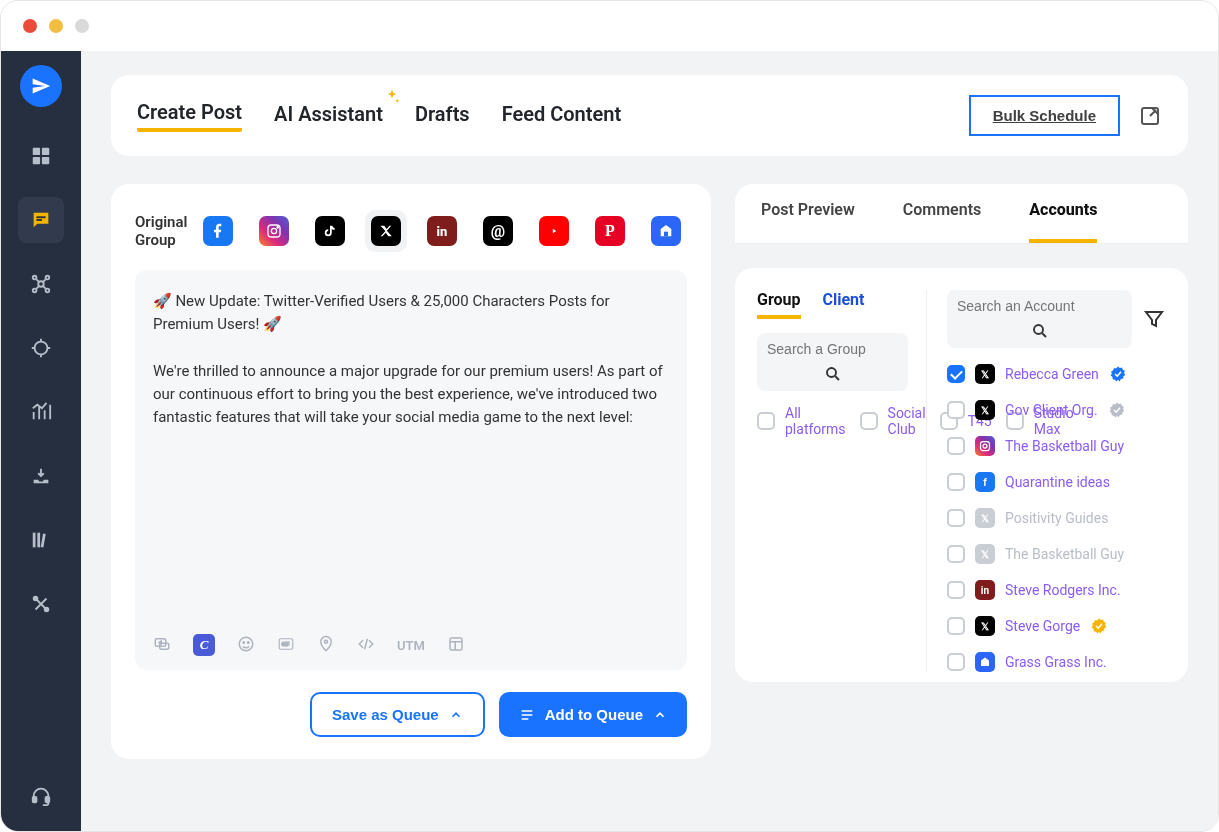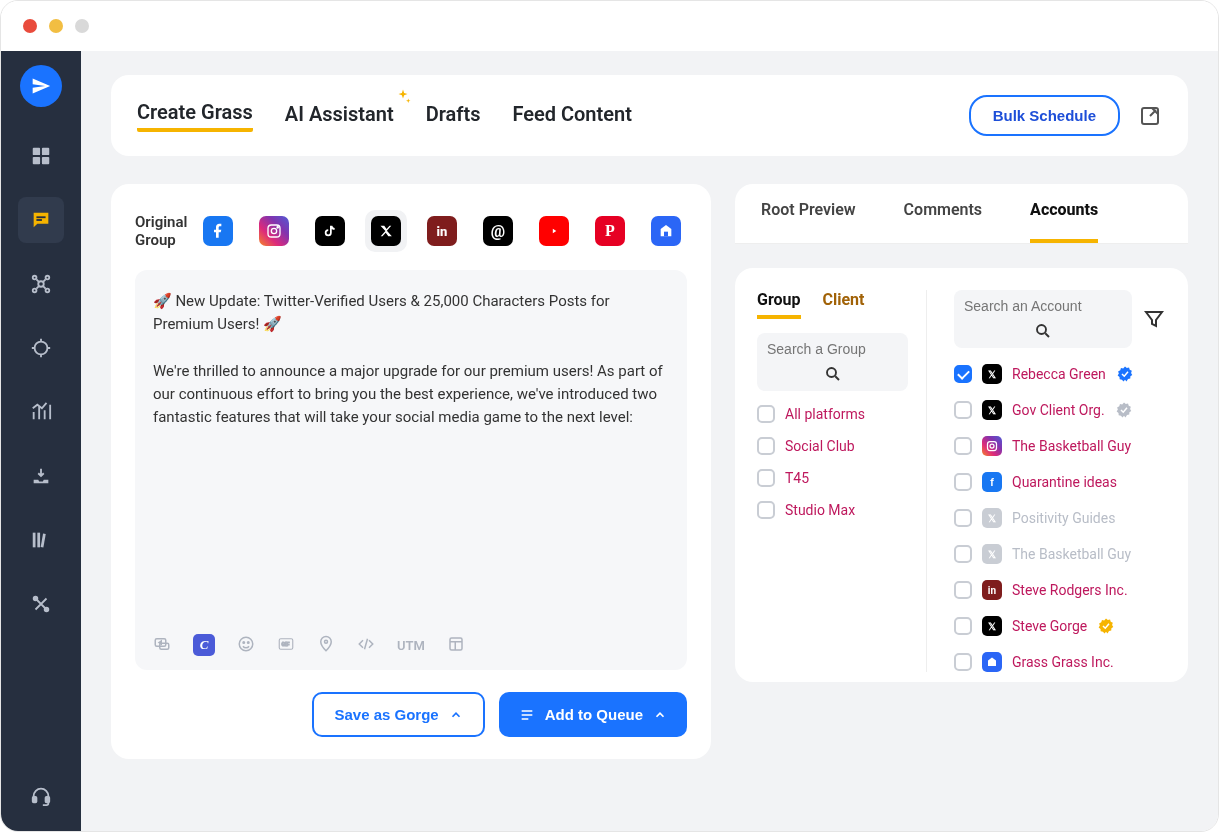--- a/index.html
+++ b/index.html
@@ -24,21 +24,21 @@
   
   .main { flex:1; background:#f2f3f5; padding: 24px 30px 24px 30px; overflow:hidden; }
 
   .topcard { background:#fff; border-radius:18px; padding: 20px 26px; display:flex; align-items:center; }
   .tabs-top { display:flex; gap:32px; align-items:center; }
   .tab { font-size:20px; font-weight:600; color:#22262b; cursor:pointer; padding-bottom:4px; position:relative;}
   .tab.active { border-bottom:4px solid #f6b400; border-radius:2px; }
   .sparkle { position:relative; }
   .sparkle svg { position:absolute; top:-14px; right:-18px; }
   .topcard-right { margin-left:auto; display:flex; align-items:center; gap:18px; }
-  .bulk { border:2px solid #1a73ff; color:#1d4ed8; font-weight:700; padding:10px 22px; border-radius:18px; background:#fff; cursor:pointer; font-size:15px;}
+  .bulk { border:2px solid #1a73ff; color:#404040; font-weight:700; padding:10px 22px; border-radius:0; background:#fff; cursor:pointer; font-size:15px;text-decoration:underline;}
   .icon-box { width:24px; height:24px; color:#555; cursor:pointer; }
 
   .cols { display:flex; gap:24px; margin-top:28px; align-items:flex-start; }
 
   .composer { background:#fff; border-radius:18px; width:600px; padding:26px 24px 22px 24px; }
   .composer-head { display:flex; align-items:center; }
   .orig-label { font-size:15px; font-weight:600; color:#333; }
   .platform-row { display:flex; gap:14px; margin-left:auto; align-items:center;}
   .plicon { width:30px; height:30px; border-radius:7px; display:flex; align-items:center; justify-content:center; font-weight:700; color:#fff; font-size:14px; position:relative; cursor:pointer;}
   .plwrap { padding:6px; border-radius:10px;}
@@ -53,33 +53,33 @@
   .btn { padding:12px 20px; border-radius:10px; font-weight:700; font-size:15px; display:flex; align-items:center; gap:10px; cursor:pointer; border:none;}
   .btn.outline { background:#fff; border:2px solid #1a73ff; color:#1a73ff; }
   .btn.primary { background:#1a73ff; color:#fff; }
 
   .rightcol { flex:1; display:flex; flex-direction:column; }
 
   .prevtabs { background:#fff; border-radius:18px 18px 0 0; padding: 16px 26px 0 26px; display:flex; gap:48px; border-bottom:1px solid #eee; height:60px;}
   .ptab { font-size:16px; font-weight:600; color:#444; cursor:pointer; padding-bottom:14px; }
   .ptab.active { color:#111; font-weight:800; border-bottom:4px solid #f6b400; }
 
-  .accounts-card { background:#fff; border-radius:18px; margin-top:24px; padding:22px 22px 10px 22px; display:flex; gap:7px; flex:1; }
+  .accounts-card { background:#fff; border-radius:18px; margin-top:24px; padding:22px 22px 10px 22px; display:flex; gap:0; flex:1; }
   .acc-left { width:170px; padding-right:18px; border-right:1px solid #eee;}
   .subtabs { display:flex; gap:22px; }
-  .subtab { font-size:16px; font-weight:700; color:#a16207; cursor:pointer; padding-bottom:6px;}
+  .subtab { font-size:16px; font-weight:700; color:#1d4ed8; cursor:pointer; padding-bottom:6px;}
   .subtab.active { color:#111; border-bottom:4px solid #f6b400;}
   .searchbox { margin-top:14px; background:#f4f5f7; border-radius:8px; display:flex; align-items:center; padding:8px 10px; gap:8px;flex-direction:column;}
   .searchbox input { border:none; background:transparent; outline:none; font-size:14px; width:100%; color:#333;}
-  .grouplist { margin-top:14px; display:flex; flex-direction:column; gap:14px;}
+  .grouplist { margin-top:14px; display:flex; gap:14px;}
   .grow { display:flex; align-items:center; gap:10px; cursor:pointer;}
   .chk { width:18px; height:18px; border:2px solid #c9cdd4; border-radius:5px; background:#fff; flex-shrink:0;}
   .chk.on { background:#1a73ff; border-color:#1a73ff; position:relative;}
   .chk.on::after{ content:""; position:absolute; left:4px; top:1px; width:5px; height:9px; border:solid #fff; border-width:0 2px 2px 0; transform:rotate(45deg);}
-  .glabel { font-size:14px; color:#be185d;}
+  .glabel { font-size:14px; color:#8b5cf6;}
 
   .acc-right { flex:1; padding-left:20px; }
   .acc-search-row{ display:flex; align-items:center; gap:10px;}
   .acc-search-row .searchbox{ margin-top:0; flex:1;}
   .filter { width:24px; height:24px; color:#333; cursor:pointer;}
   .acclist { margin-top:16px; display:flex; flex-direction:column; gap:16px; }
   .arow { display:flex; align-items:center; gap:10px; cursor:pointer;}
   .arow.dis .glabel{ color:#b8bdc7; }
   .netchip { width:20px; height:20px; border-radius:5px; display:flex; align-items:center; justify-content:center; font-size:10px; font-weight:700; color:#fff; flex-shrink:0;}
   .badge { width:18px; height:18px; flex-shrink:0; }
@@ -171,21 +171,21 @@
             <rect x="17" y="13" width="4" height="6" rx="1" fill="#b7becb"></rect>
             <path d="M20 19v1a2 2 0 01-2 2h-4"></path>
           </svg>
       </div>
     </div>
 
     <div class="main">
 
       <div class="topcard">
         <div class="tabs-top">
-          <div class="tab active">Create Grass</div>
+          <div class="tab active">Create Post</div>
           <div class="tab sparkle">
             <span>AI Assistant</span>
             <svg width="18" height="18" viewBox="0 0 24 24" fill="#f6b400">
                 <path d="M12 2l1.5 4.5L18 8l-4.5 1.5L12 14l-1.5-4.5L6 8l4.5-1.5L12 2zM19 14l.8 2.2L22 17l-2.2.8L19 20l-.8-2.2L16 17l2.2-.8L19 14z"></path>
               </svg>
           </div>
           <div class="tab">Drafts</div>
           <div class="tab">Feed Content</div>
         </div>
         <div class="topcard-right">
@@ -297,41 +297,41 @@
               <span class="tool">UTM</span>
               <span class="tool"><svg viewBox="0 0 24 24" fill="none" stroke="#aeb4bf" stroke-width="2">
                     <rect x="4" y="4" width="16" height="16" rx="2"></rect>
                     <path d="M4 9h16M11 9v11"></path>
                   </svg></span>
             </div>
           </div>
 
           <div class="composer-foot">
             <button class="btn outline">
-              <span>Save as Gorge</span>
+              <span>Save as Queue</span>
               <svg width="14" height="14" viewBox="0 0 24 24" fill="none" stroke="#1a73ff" stroke-width="3">
                   <path d="M6 15l6-6 6 6"></path>
                 </svg>
             </button>
             <button class="btn primary">
               <svg width="16" height="16" viewBox="0 0 24 24" fill="none" stroke="#fff" stroke-width="2">
                   <path d="M4 6h16M4 12h16M4 18h10"></path>
                 </svg>
               <span>Add to Queue</span>
               <svg width="14" height="14" viewBox="0 0 24 24" fill="none" stroke="#fff" stroke-width="3">
                   <path d="M6 15l6-6 6 6"></path>
                 </svg>
             </button>
           </div>
         </div>
 
         <div class="rightcol">
 
           <div class="prevtabs">
-            <div class="ptab">Root Preview</div>
+            <div class="ptab">Post Preview</div>
             <div class="ptab">Comments</div>
             <div class="ptab active">Accounts</div>
           </div>
 
           <div class="accounts-card">
 
             <div class="acc-left">
               <div class="subtabs">
                 <div class="subtab active">Group</div>
                 <div class="subtab">Client</div>

